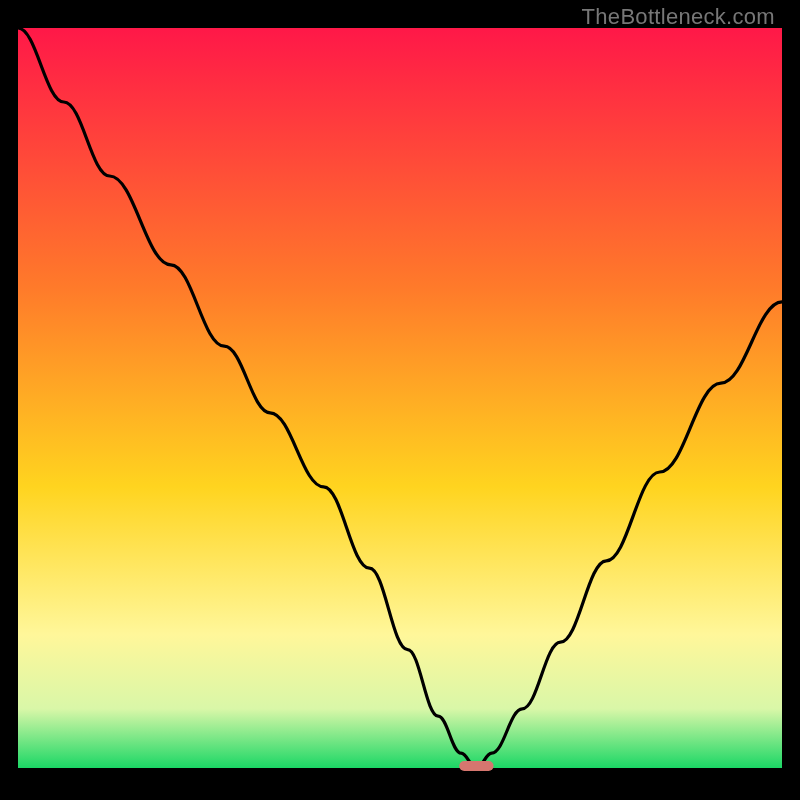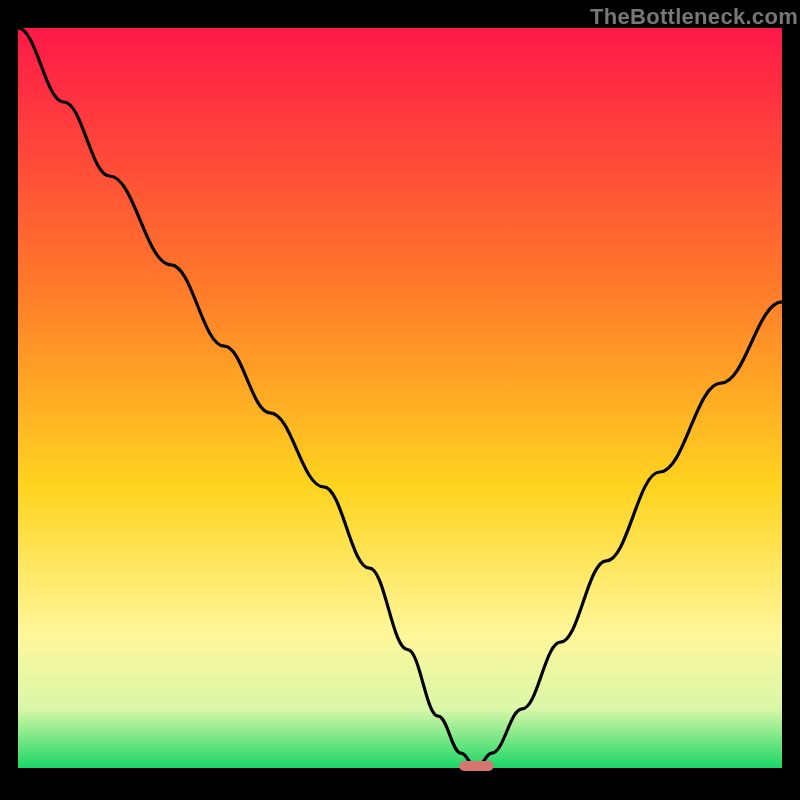--- a/index.html
+++ b/index.html
@@ -12,24 +12,24 @@
   }
   .stage {
     position: relative;
     width: 800px;
     height: 800px;
     background: #000;
   }
   .watermark {
     position: absolute;
     top: 4px;
-    right: 2px;
+    right: 25px;
     color: #777;
     font-size: 22px;
-    font-weight: 700;
+    font-weight: 400;
     letter-spacing: 0.3px;
   }
   svg {
     position: absolute;
     left: 0;
     top: 0;
   }
 </style>
 </head>
 <body>

